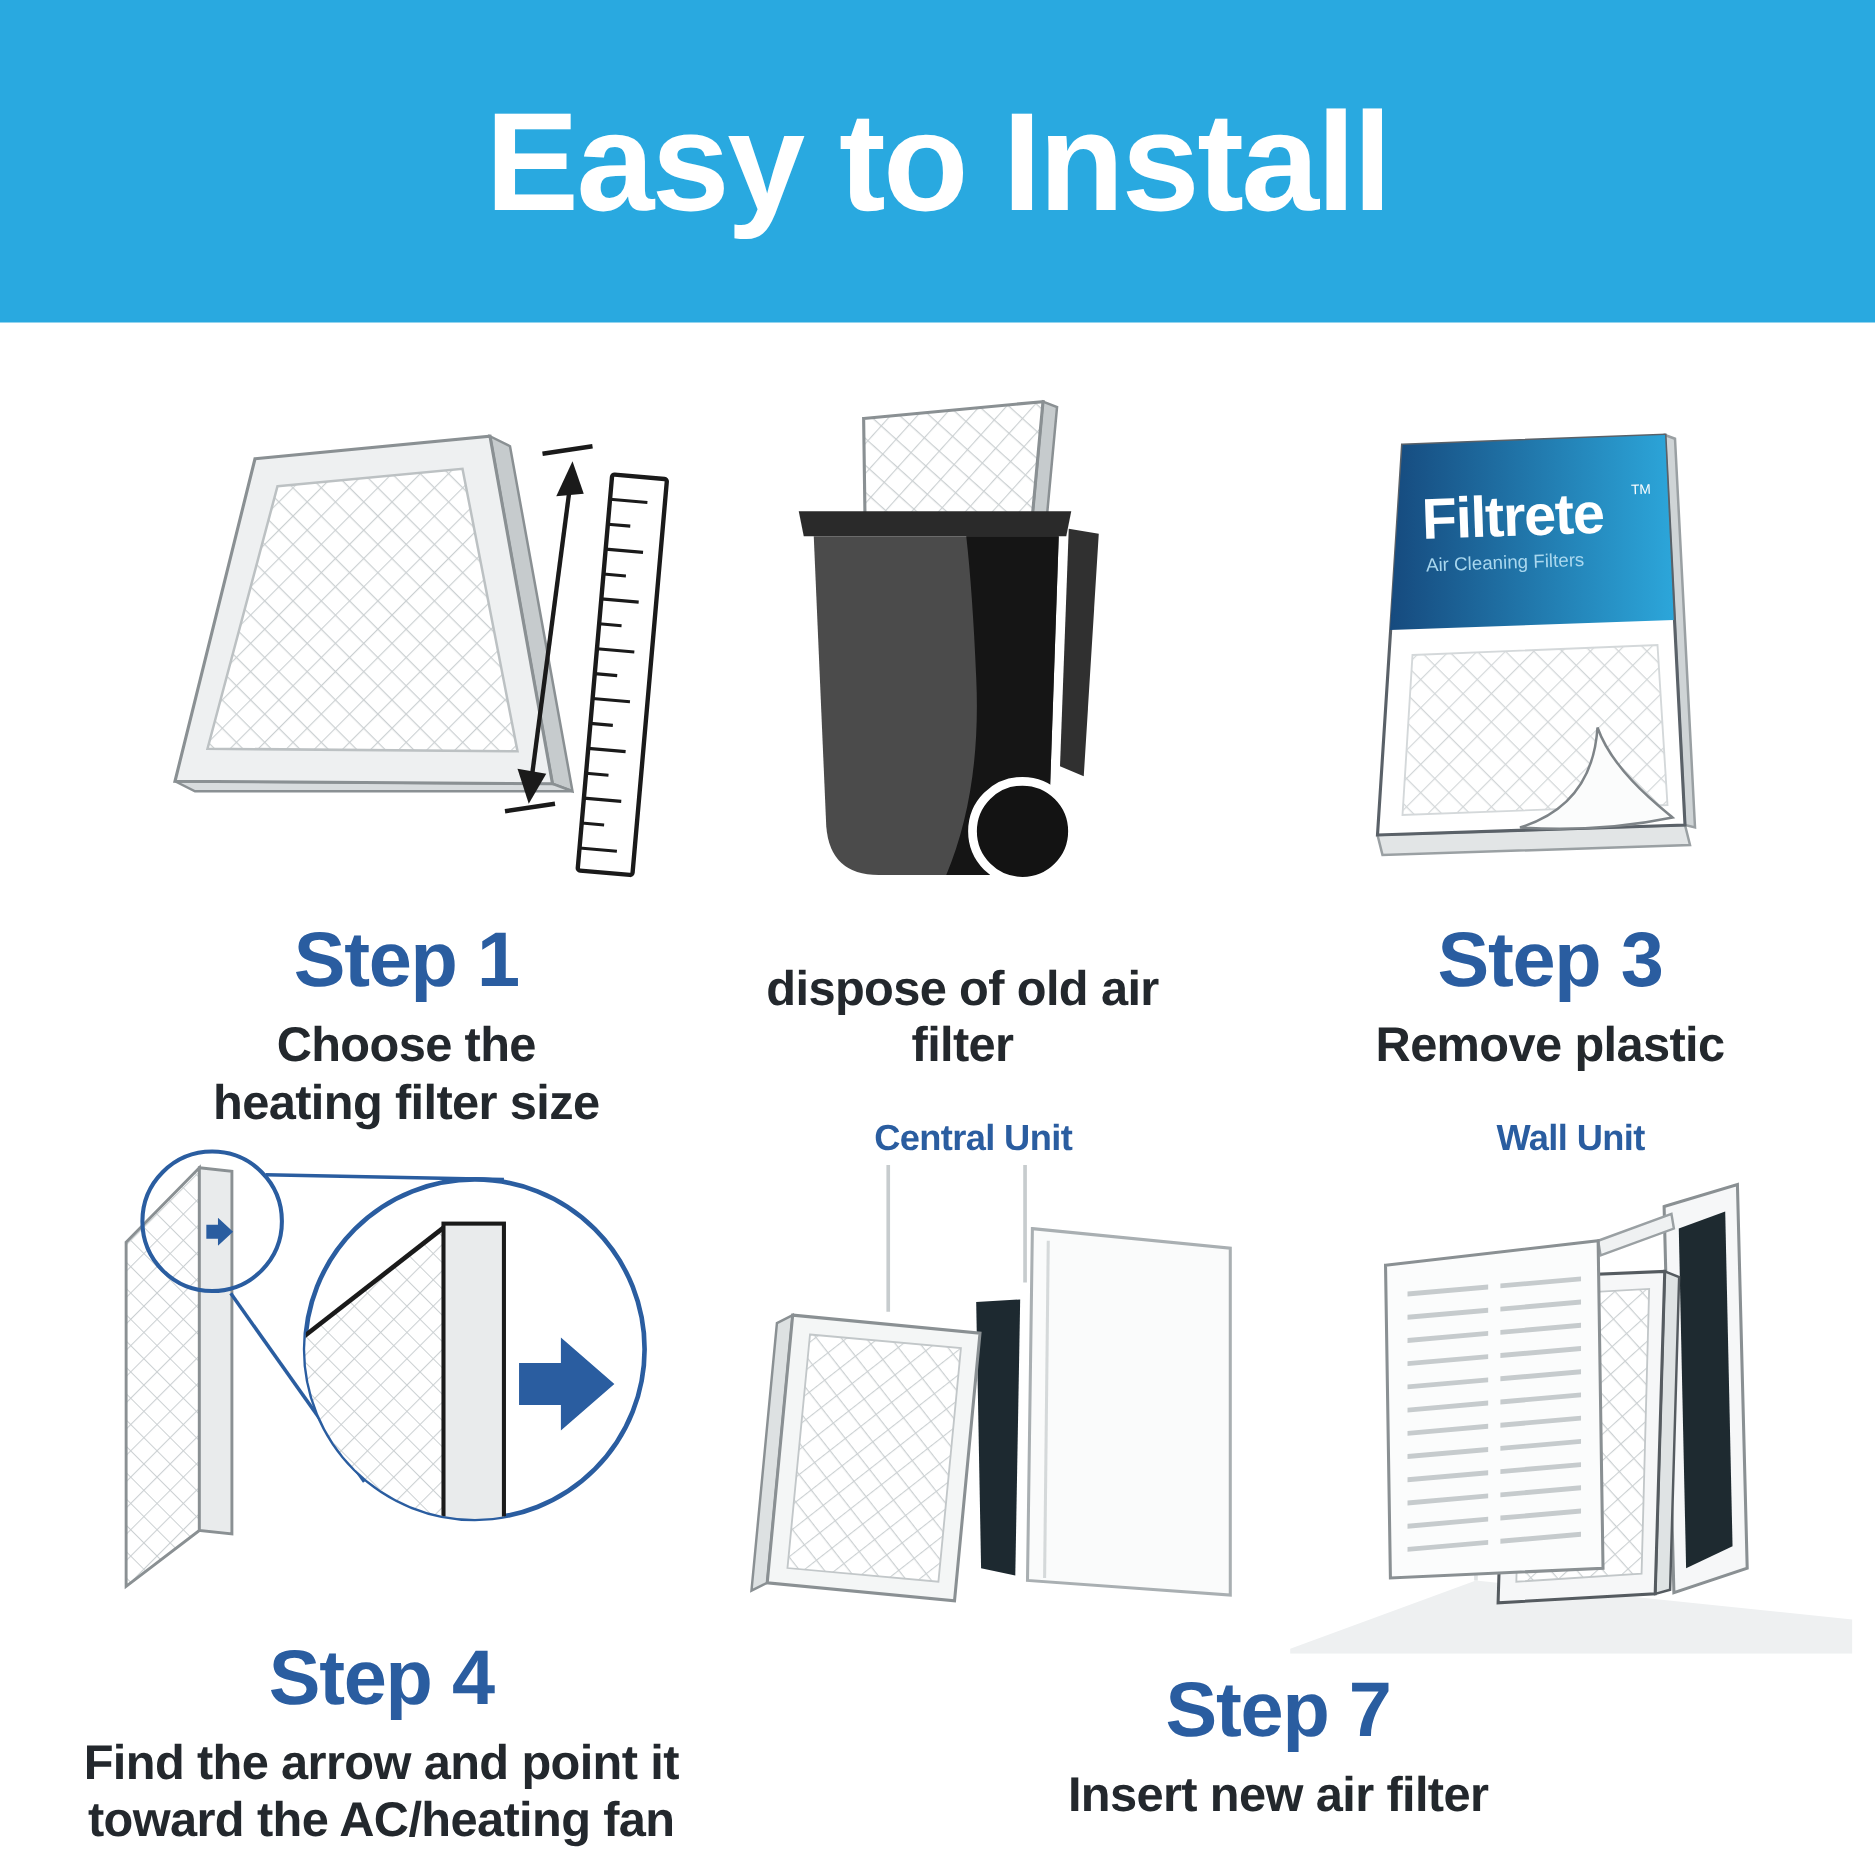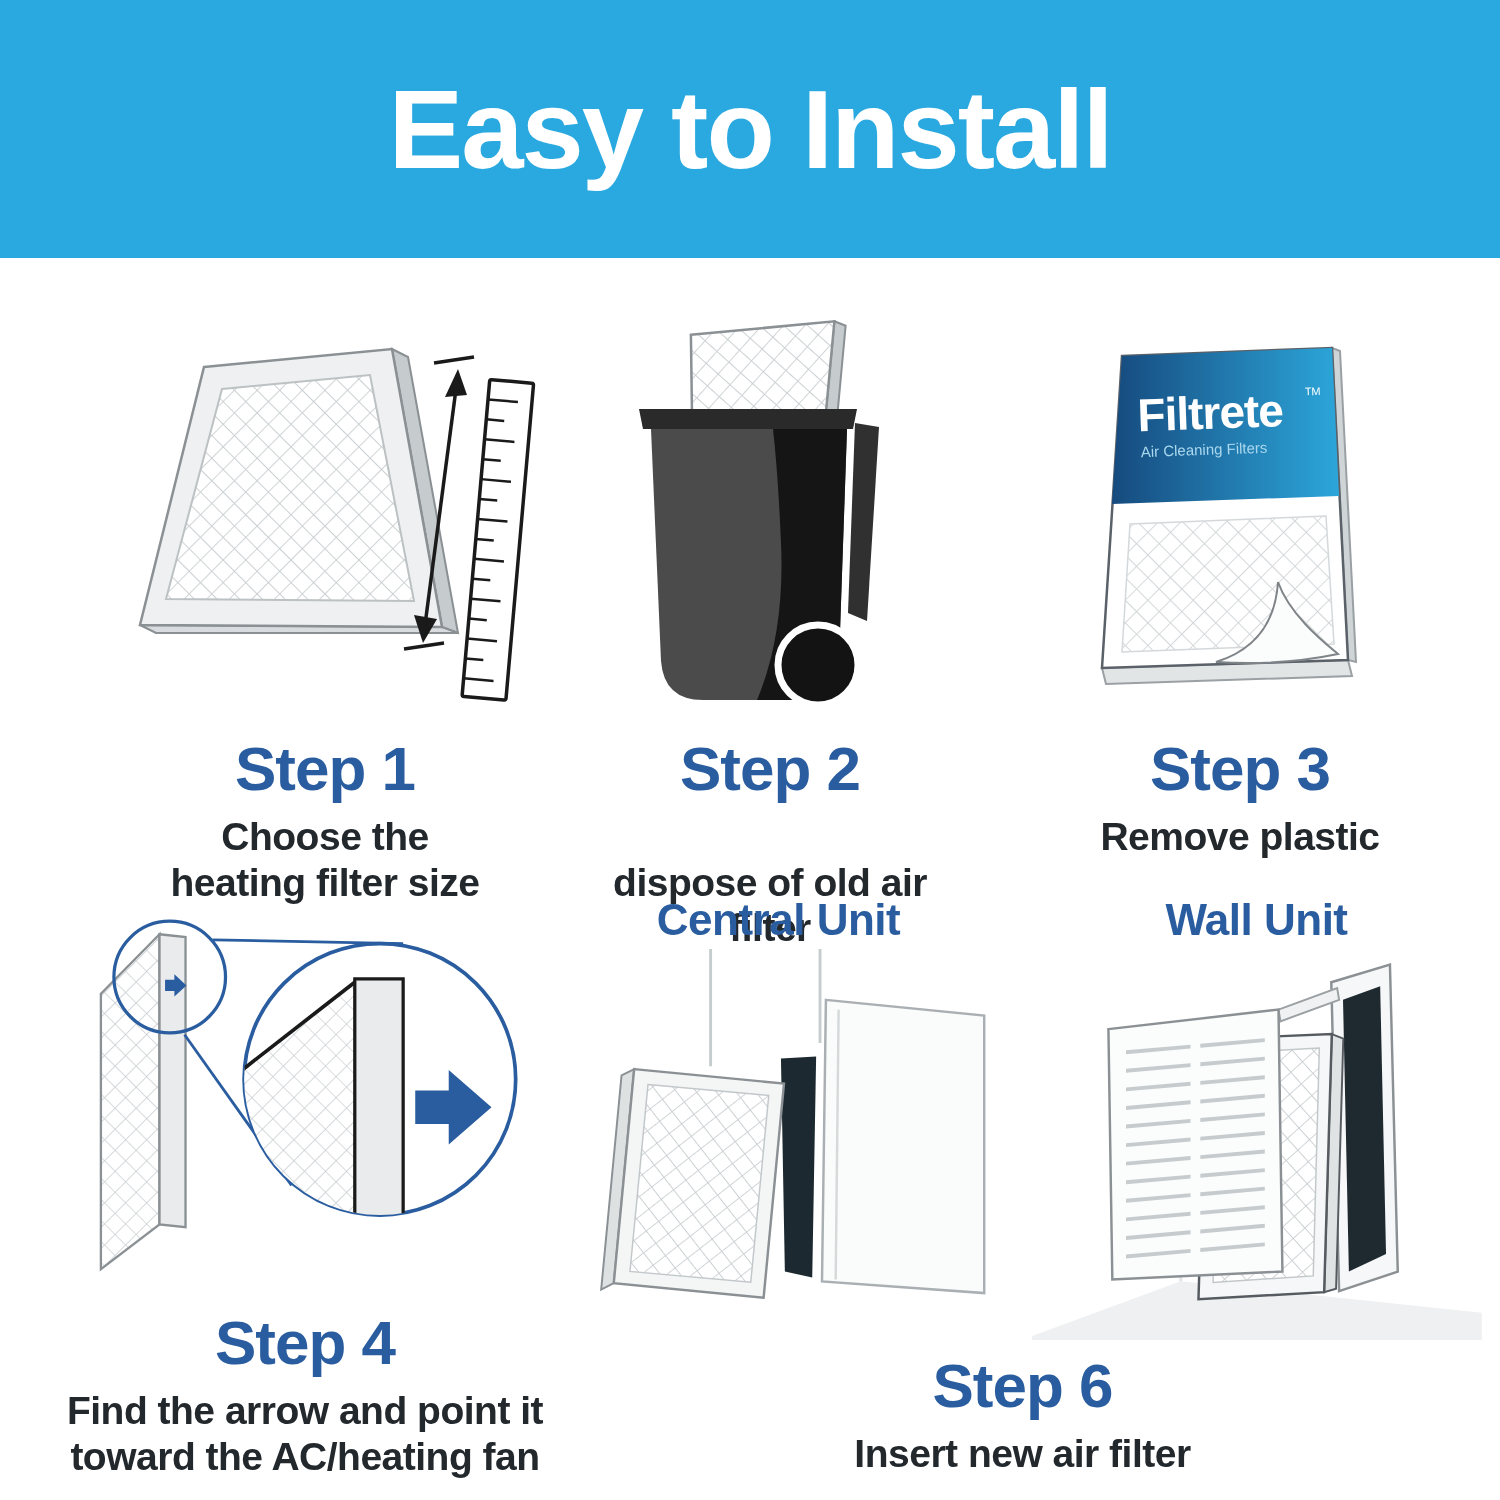--- a/index.html
+++ b/index.html
@@ -29,21 +29,21 @@
   }
   .col-step1{left:80px;top:298px;width:490px;}
   .col-step2{left:590px;top:298px;width:360px;}
   .col-step3{left:1000px;top:298px;width:480px;}
   .col-step4{left:40px;top:895px;width:530px;}
   .col-step4 .art{height:402px;}
   .col-step5{left:565px;top:895px;width:915px;}
   .units{display:flex;justify-content:center;align-items:flex-start;gap:38px;}
   .unit{text-align:center;}
   .unit-label{
-    color:var(--heading);font-size:44px;font-weight:bold;margin:0 0 4px 0;letter-spacing:-0.5px;
+    color:var(--heading);font-size:29px;font-weight:bold;margin:0 0 4px 0;letter-spacing:-0.5px;
   }
   svg{display:block;}
   svg text{font-family:"Liberation Sans",sans-serif;}
 </style>
 </head>
 <body>
 
 <div class="page">
 
   <header class="banner">
@@ -98,21 +98,20 @@
         </g>
         <g>
           <polygon points="34,106 252,106 248,126 38,126" fill="#2A2A2A"></polygon>
           <path d="M46,126 L242,126 L234,358 Q231,397 192,397 L98,397 Q59,397 56,358 Z" fill="#4B4B4B"></path>
           <path d="M168,126 L242,126 L234,358 Q231,397 192,397 L152,397 Q180,330 176,240 Q173,170 168,126 Z" fill="#151515"></path>
           <polygon points="250,120 274,124 262,318 243,310" fill="#303030"></polygon>
           <circle cx="213" cy="362" r="40" fill="#131313" stroke="#FFFFFF" stroke-width="7"></circle>
         </g>
       </svg>
     </div>
-    <h2 class="step-heading">Step 2</h2>
     <p class="caption"><br>
     <span>dispose of old air filter</span></p>
   </div>
 
   <div class="col row1 col-step3">
     <div class="art">
       <svg width="320" height="395" viewBox="0 0 320 395">
         <defs>
           <pattern id="mesh3" width="16" height="16" patternUnits="userSpaceOnUse" patternTransform="rotate(45)">
             <rect width="16" height="16" fill="#FFFFFF"></rect>
@@ -222,17 +221,17 @@
           </g>
           <g>
             <polygon points="78,82 252,62 256,330 82,338" fill="#FBFCFC" stroke="#8A9093" stroke-width="2.5"></polygon>
             <g transform="skewY(-5) translate(0,14)" stroke="#C6CBCD" stroke-width="4" fill="none">
               <path d="M96 100h66M172 100h66 M96 119h66M172 119h66 M96 138h66M172 138h66 M96 157h66M172 157h66 M96 176h66M172 176h66 M96 195h66M172 195h66 M96 214h66M172 214h66 M96 233h66M172 233h66 M96 252h66M172 252h66 M96 271h66M172 271h66 M96 290h66M172 290h66 M96 309h66M172 309h66"></path>
             </g>
           </g>
         </svg>
       </div>
     </div>
-    <h2 class="step-heading">Step 6</h2>
+    <h2 class="step-heading">Step 7</h2>
     <p class="caption">Insert new air filter</p>
   </div>
 
 </div>
 
 </body></html>

